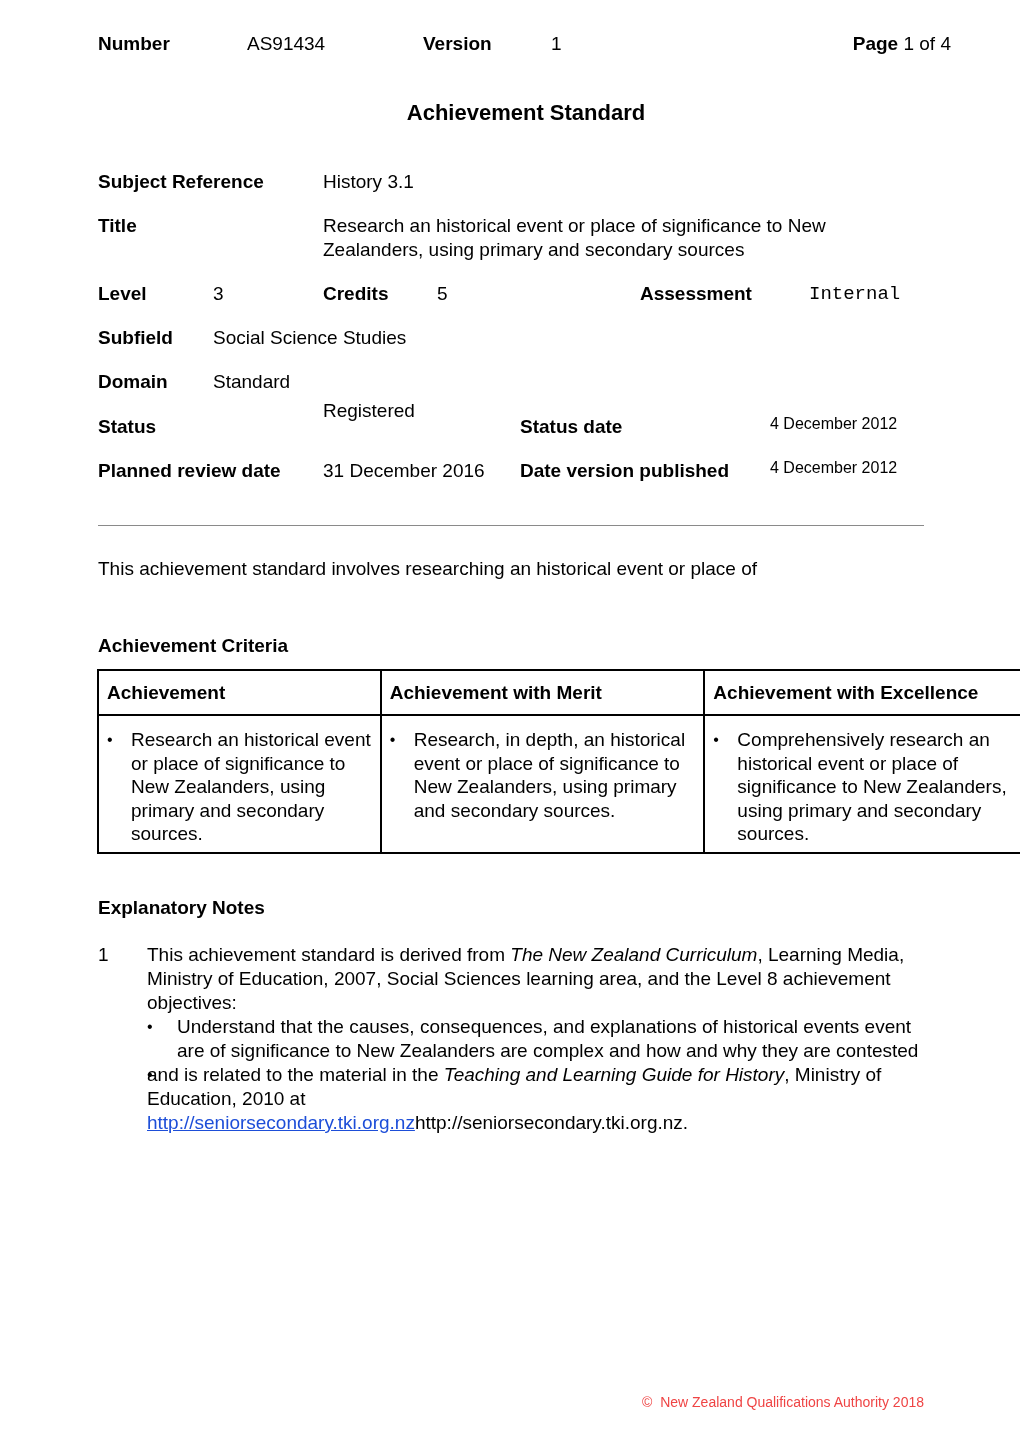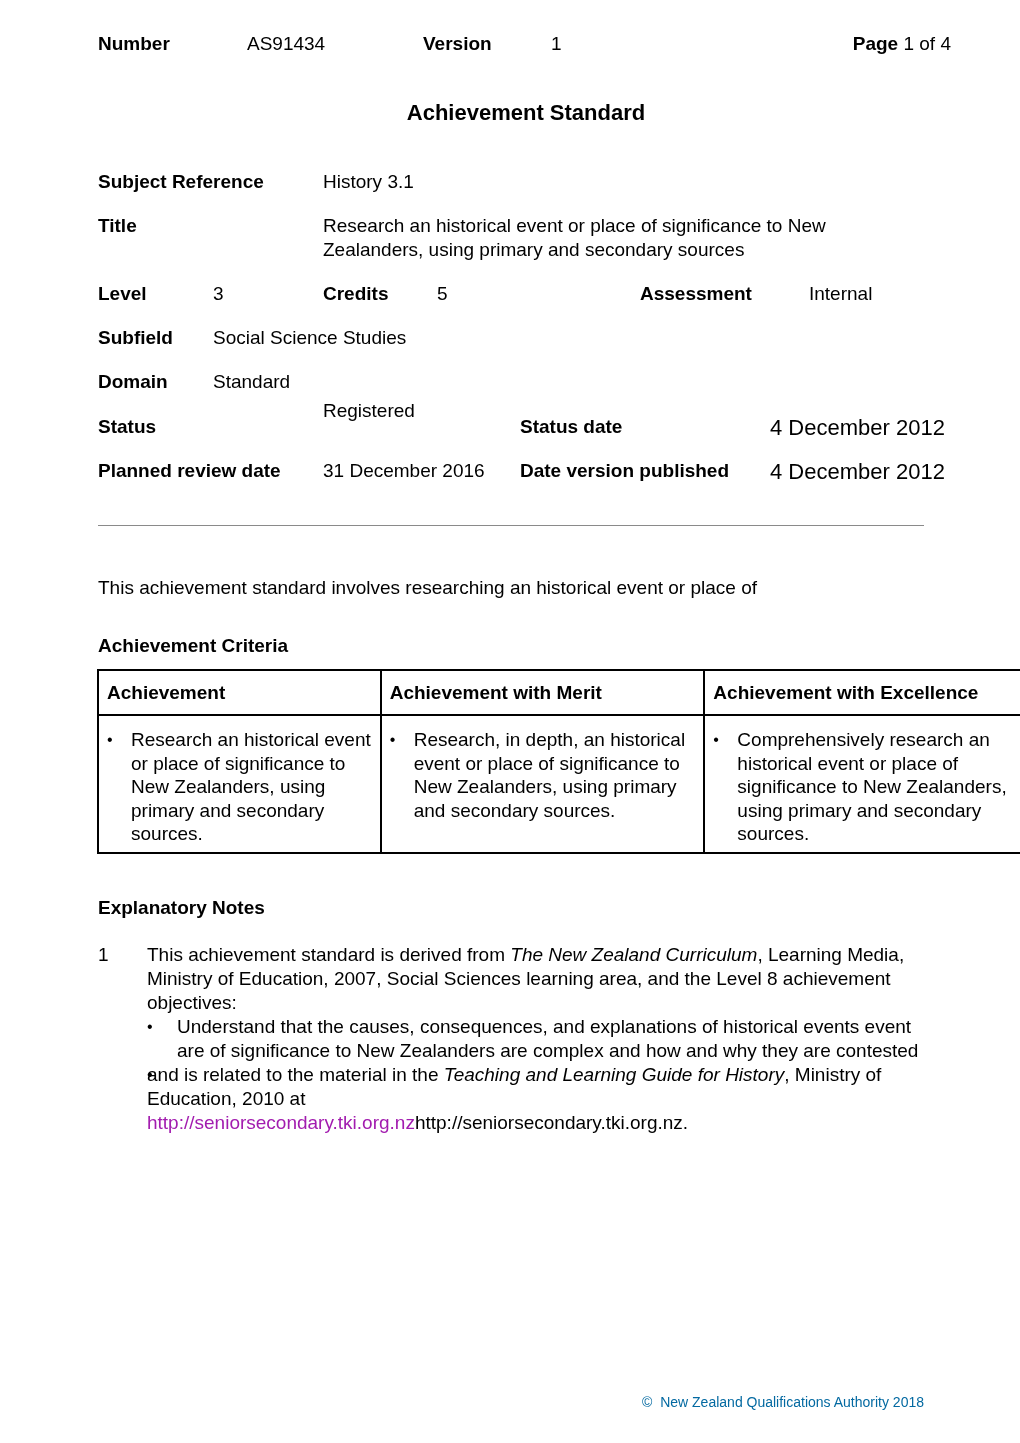--- a/index.html
+++ b/index.html
@@ -6,21 +6,21 @@
     body {
       width: 1020px; height: 1443px; position: relative; overflow: hidden;
       font-family: "Liberation Sans", sans-serif; color: #000;
       font-size: 19px;
     }
     .abs { position: absolute; white-space: nowrap; }
     .b { font-weight: bold; }
     .hdr { top: 33px; font-size: 19px; }
     .title { top: 100px; left: 0; width: 1052px; text-align: center; font-size: 22px; font-weight: bold; }
     .lbl { font-weight: bold; }
-    .small { font-size: 22px; }
+    .small { font-size: 16px; }
     .divider { position: absolute; left: 98px; top: 525px; width: 826px; height: 1px; background: #8a8a8a; }
     .para { position: absolute; left: 98px; line-height: 24px; }
     table.crit {
       position: absolute; left: 97px; top: 669px; width: 962px;
       border-collapse: collapse; font-size: 19px;
     }
     table.crit th, table.crit td {
       border: 2px solid #000; vertical-align: top; text-align: left;
       padding: 0 8px;
     }
@@ -28,22 +28,22 @@
     table.crit td { padding-top: 12px; padding-bottom: 6px; line-height: 23.6px; }
     .bul { display: flex; }
     .bul .dot { width: 24px; flex: 0 0 24px; font-size: 16px; line-height: 23.6px; }
     .bul .txt { flex: 1; white-space: normal; }
     .note { position: absolute; left: 98px; top: 943px; width: 830px; line-height: 24px; }
     .note .num { position: absolute; left: 0; top: 0; }
     .note .body { margin-left: 49px; white-space: normal; }
     .note ul { list-style: none; margin: 0; padding: 0; }
     .note li { position: relative; padding-left: 30px; }
     .note li .dot { position: absolute; left: 0; font-size: 16px; }
-    a.link { color: #a21caf; }
-    .footer { top: 1394px; right: 96px; font-size: 14px; color: #0369a1; }
+    a.link { color: #1d4ed8; text-decoration: underline; }
+    .footer { top: 1394px; right: 96px; font-size: 14px; color: #ef4444; }
   </style>
 </head>
 <body>
 
 <div class="abs hdr b" style="left:98px;">Number</div>
 <div class="abs hdr" style="left:247px;">AS91434</div>
 <div class="abs hdr b" style="left:423px;">Version</div>
 <div class="abs hdr" style="left:551px;">1</div>
 <div class="abs hdr" style="right:69px;">
   <span class="b">Page</span>
@@ -57,41 +57,41 @@
 
 <div class="abs lbl" style="left:98px; top:215px;">Title</div>
 <div class="abs" style="left:323px; top:215px;">Research an historical event or place of significance to New</div>
 <div class="abs" style="left:323px; top:239px;">Zealanders, using primary and secondary sources</div>
 
 <div class="abs lbl" style="left:98px; top:283px;">Level</div>
 <div class="abs" style="left:213px; top:283px;">3</div>
 <div class="abs lbl" style="left:323px; top:283px;">Credits</div>
 <div class="abs" style="left:437px; top:283px;">5</div>
 <div class="abs lbl" style="left:640px; top:283px;">Assessment</div>
-<div class="abs" style="left:809px; top:283px;">Internal</div>
+<div class="abs" style="left:809px; top:283px;font-family:Liberation Mono, monospace;">Internal</div>
 
 <div class="abs lbl" style="left:98px; top:327px;">Subfield</div>
 <div class="abs" style="left:213px; top:327px;">Social Science Studies</div>
 
 <div class="abs lbl" style="left:98px; top:371px;">Domain</div>
 <div class="abs" style="left:213px; top:371px;">Standard</div>
 
 <div class="abs lbl" style="left:98px; top:416px;">Status</div>
 <div class="abs" style="left:323px; top:400px;">Registered</div>
 <div class="abs lbl" style="left:520px; top:416px;">Status date</div>
 <div class="abs small" style="left:770px; top:415px;">4 December 2012</div>
 
 <div class="abs lbl" style="left:98px; top:460px;">Planned review date</div>
 <div class="abs" style="left:323px; top:460px;">31 December 2016</div>
 <div class="abs lbl" style="left:520px; top:460px;">Date version published</div>
 <div class="abs small" style="left:770px; top:459px;">4 December 2012</div>
 
 <div class="divider"></div>
 
-<div class="para" style="top:576px;">
+<div class="para" style="top:557px;">
   <div style="white-space:nowrap;">This achievement standard involves researching an historical event or place of</div>
 </div>
 
 <div class="abs lbl" style="left:98px; top:623px;margin-top:12px;">Achievement Criteria</div>
 
 <table class="crit">
   <colgroup>
     <col style="width:255px">
     <col style="width:292px">
     <col style="width:319px">

